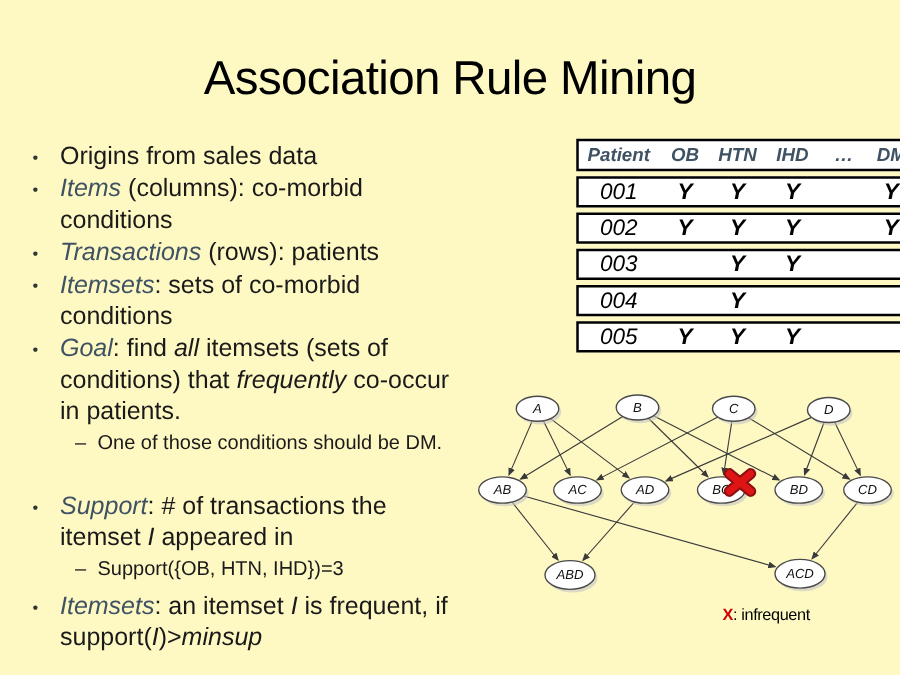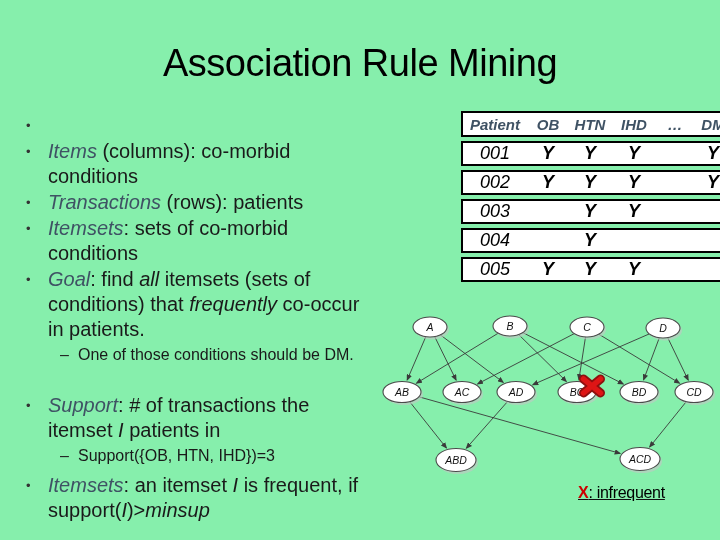--- a/index.html
+++ b/index.html
@@ -1,16 +1,16 @@
 <!DOCTYPE html>
 <html><head>
 <meta charset="utf-8">
 <style>
   html,body{margin:0;padding:0;background:#fff;}
-  .slide{position:relative;width:720px;height:540px;background:#86efac;overflow:hidden;
+  .slide{position:relative;width:720px;height:540px;background:#fef9c3;overflow:hidden;
          font-family:"Liberation Sans","DejaVu Sans",sans-serif;color:#111;}
   .title{position:absolute;top:42px;left:0;width:720px;text-align:center;
          font-size:38px;letter-spacing:-0.5px;color:#000;white-space:nowrap;}
   
   .bullets{position:absolute;left:26px;top:112px;width:340px;}
   .b-li{display:flex;font-size:20px;line-height:25px;margin-top:1px;color:#1a1a1a;}
   .b-li .mk{flex:0 0 22px;font-size:13px;line-height:25px;color:#333;}
   .b-li.gap-large{margin-top:28px;}
   .b-li.gap-small{margin-top:7px;}
   .s-li{display:flex;font-size:16px;line-height:21px;margin:2px 0 0 34px;color:#1a1a1a;}
@@ -23,33 +23,34 @@
   .tbl{position:absolute;left:423px;top:111px;width:274px;padding-left:38px;}
   .t-row{box-sizing:border-box;width:274px;border:2px solid #000;background:#fff;
          display:grid;grid-template-columns:64px 42px 42px 46px 36px 1fr;align-items:center;}
   .t-row div{text-align:center;overflow:hidden;}
   .t-head{height:26px;font-size:15px;font-weight:bold;font-style:italic;}
   .t-body{height:25px;margin-top:4px;font-size:18px;color:#000;font-style:italic;}
   .t-body div.yv{font-weight:bold;}
   
   .diagram{position:absolute;left:380px;top:308px;}
   
-  .legend{position:absolute;left:578px;top:484px;font-size:16px;letter-spacing:-0.3px;white-space:nowrap;text-decoration:underline;}
+  .legend{position:absolute;left:578px;top:484px;font-size:13px;letter-spacing:-0.3px;white-space:nowrap;}
   .legend .lx{font-weight:bold;}
   .legend .lt{color:#000;}
 </style>
 </head>
 <body>
 
 <div class="slide">
   <div class="title">Association Rule Mining</div>
 
   <div class="bullets">
       <div class="b-li">
         <span class="mk">•</span>
+        <span class="tx"><span class="seg-p">Origins from sales data</span></span>
       </div>
       <div class="b-li">
         <span class="mk">•</span>
         <span class="tx"><span class="seg-kw" style="color: rgb(63, 82, 100);">Items</span><span class="seg-p"> (columns): co-morbid conditions</span></span>
       </div>
       <div class="b-li">
         <span class="mk">•</span>
         <span class="tx"><span class="seg-kw" style="color: rgb(63, 82, 100);">Transactions</span><span class="seg-p"> (rows): patients</span></span>
       </div>
       <div class="b-li">
@@ -59,21 +60,21 @@
       <div class="b-li">
         <span class="mk">•</span>
         <span class="tx"><span class="seg-kw" style="color: rgb(63, 82, 100); text-align: right;">Goal</span><span class="seg-p">: find </span><span class="seg-it">all</span><span class="seg-p"> itemsets (sets of conditions) that </span><span class="seg-it">frequently</span><span class="seg-p"> co-occur in patients.</span></span>
       </div>
       <div class="s-li">
         <span class="mk">–</span>
         <span class="tx"><span class="seg-p">One of those conditions should be DM.</span></span>
       </div>
       <div class="b-li gap-large">
         <span class="mk">•</span>
-        <span class="tx"><span class="seg-kw" style="color: rgb(63, 82, 100);">Support</span><span class="seg-p">: # of transactions the itemset </span><span class="seg-it">I</span><span class="seg-p"> patients in</span></span>
+        <span class="tx"><span class="seg-kw" style="color: rgb(63, 82, 100);">Support</span><span class="seg-p">: # of transactions the itemset </span><span class="seg-it">I</span><span class="seg-p"> appeared in</span></span>
       </div>
       <div class="s-li">
         <span class="mk">–</span>
         <span class="tx"><span class="seg-p">Support({OB, HTN, IHD})=3</span></span>
       </div>
       <div class="b-li gap-small">
         <span class="mk">•</span>
         <span class="tx"><span class="seg-kw" style="color: rgb(63, 82, 100);">Itemsets</span><span class="seg-p">: an itemset </span><span class="seg-it">I</span><span class="seg-p"> is frequent, if support(</span><span class="seg-it">I</span><span class="seg-p">)&gt;</span><span class="seg-it">minsup</span></span>
       </div>
     </div>

